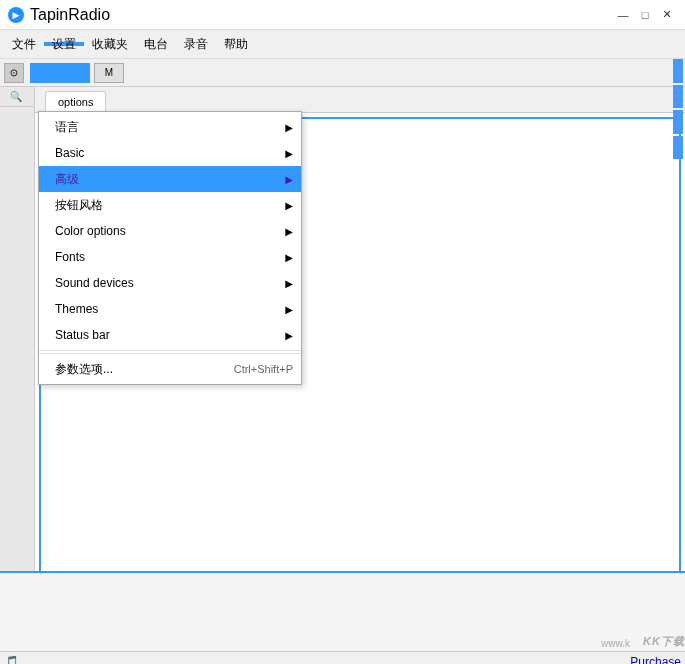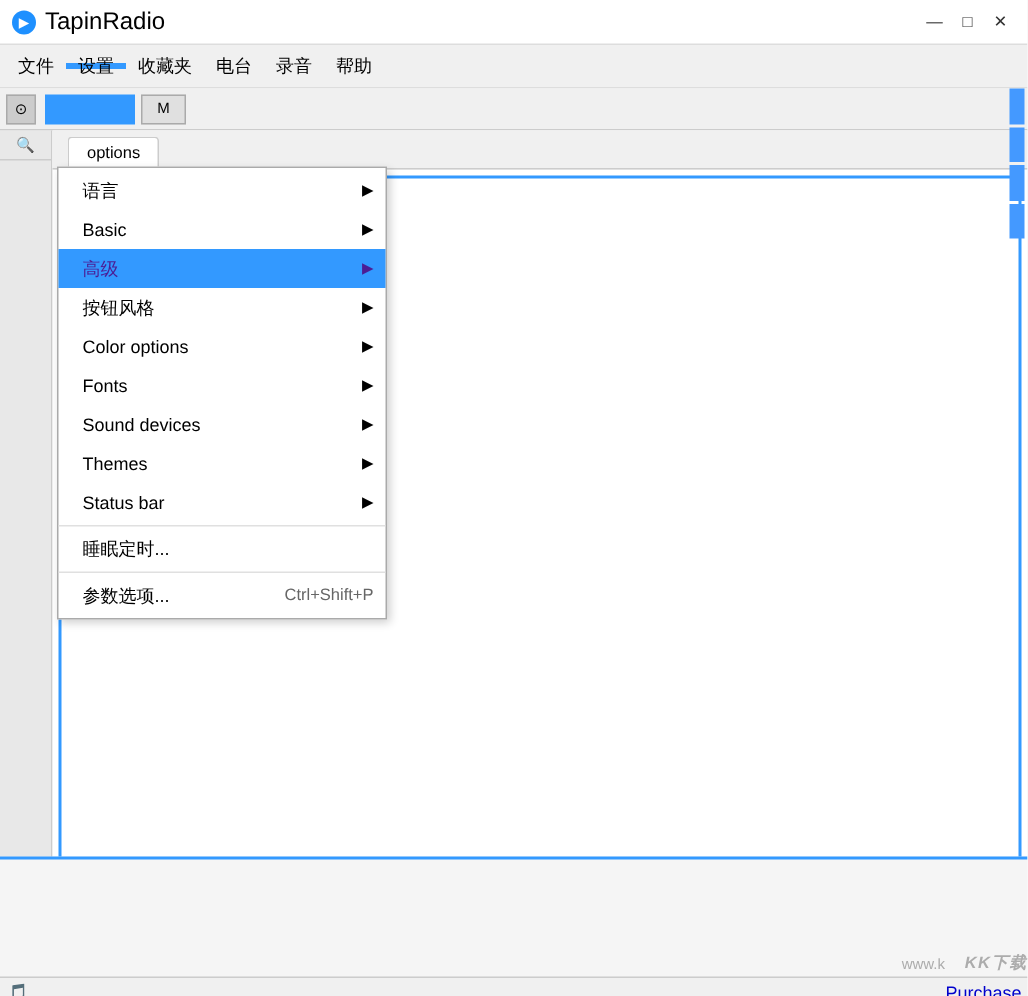--- a/index.html
+++ b/index.html
@@ -230,21 +230,21 @@
       pointer-events: none;
     }
 
     .dropdown-menu {
       position: absolute;
       top: 0px;
       left: 38px;
       background: white;
       border: 1px solid #aaa;
       box-shadow: 2px 2px 6px rgba(0,0,0,0.2);
-      width: 220px;
+      width: 264px;
       padding: 2px 0;
       pointer-events: all;
       z-index: 200;
     }
 
     .menu-entry {
       height: 26px;
       display: flex;
       align-items: center;
       padding: 0 8px 0 16px;
@@ -394,23 +394,20 @@
         <span class="arrow">▶</span>
       </div>
 
       <div class="menu-entry">
         <span>Status bar</span>
         <span class="arrow">▶</span>
       </div>
 
       <div class="menu-separator"></div>
 
-      <div class="menu-entry">
-        <span>睡眠定时...</span>
-      </div>
 
       <div class="menu-separator"></div>
 
       <div class="menu-entry">
         <span>参数选项...</span>
         <span class="shortcut">Ctrl+Shift+P</span>
       </div>
 
     </div>
   </div>

